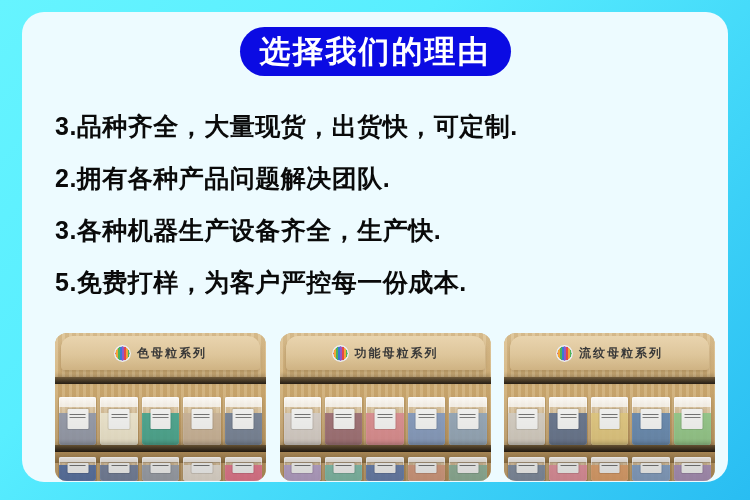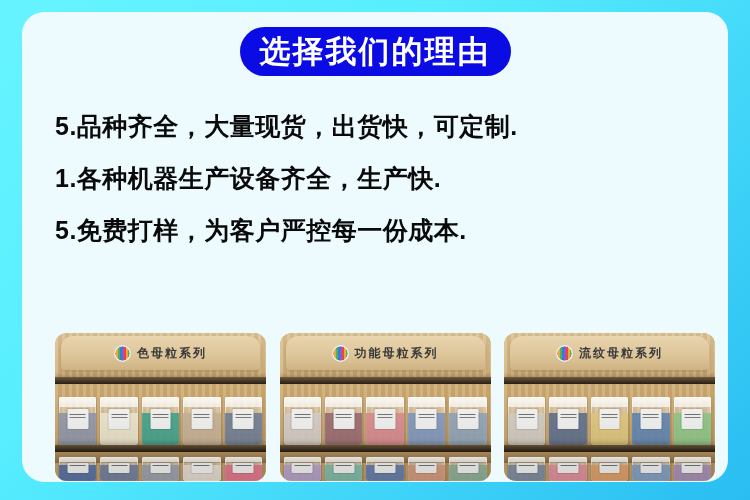--- a/index.html
+++ b/index.html
@@ -135,22 +135,23 @@
 <div class="stage">
   <div class="panel">
 
     <div class="title-wrap">
       <div class="title-pill">
         <span class="title-text">选择我们的理由</span>
       </div>
     </div>
 
     <div class="list">
-      <div class="list-item">5.品种齐全，大量现货，出货快，可定制.</div>
-      <div class="list-item">1.各种机器生产设备齐全，生产快.</div>
+      <div class="list-item">3.品种齐全，大量现货，出货快，可定制.</div>
+      <div class="list-item">2.拥有各种产品问题解决团队.</div>
+      <div class="list-item">3.各种机器生产设备齐全，生产快.</div>
       <div class="list-item">5.免费打样，为客户严控每一份成本.</div>
     </div>
 
     <div class="photos">
 
       <div class="photo">
         <div class="wall"></div>
         <div class="board">
           <div class="board-inner">
             <span class="logo-badge"></span>

